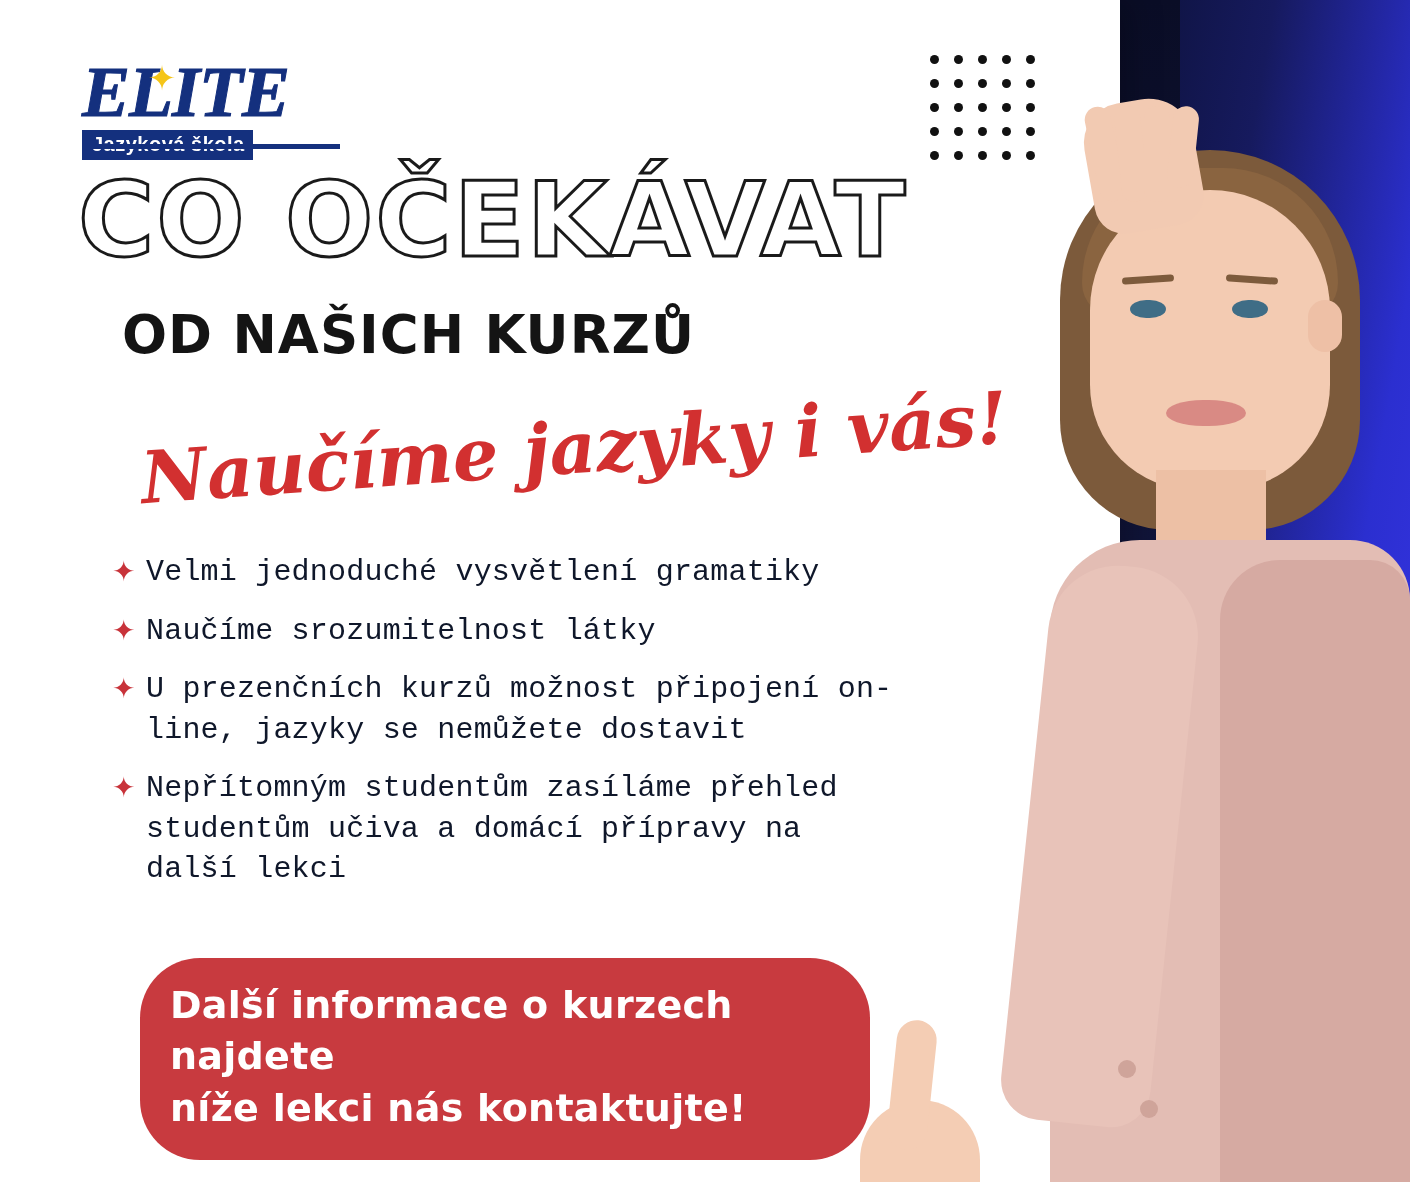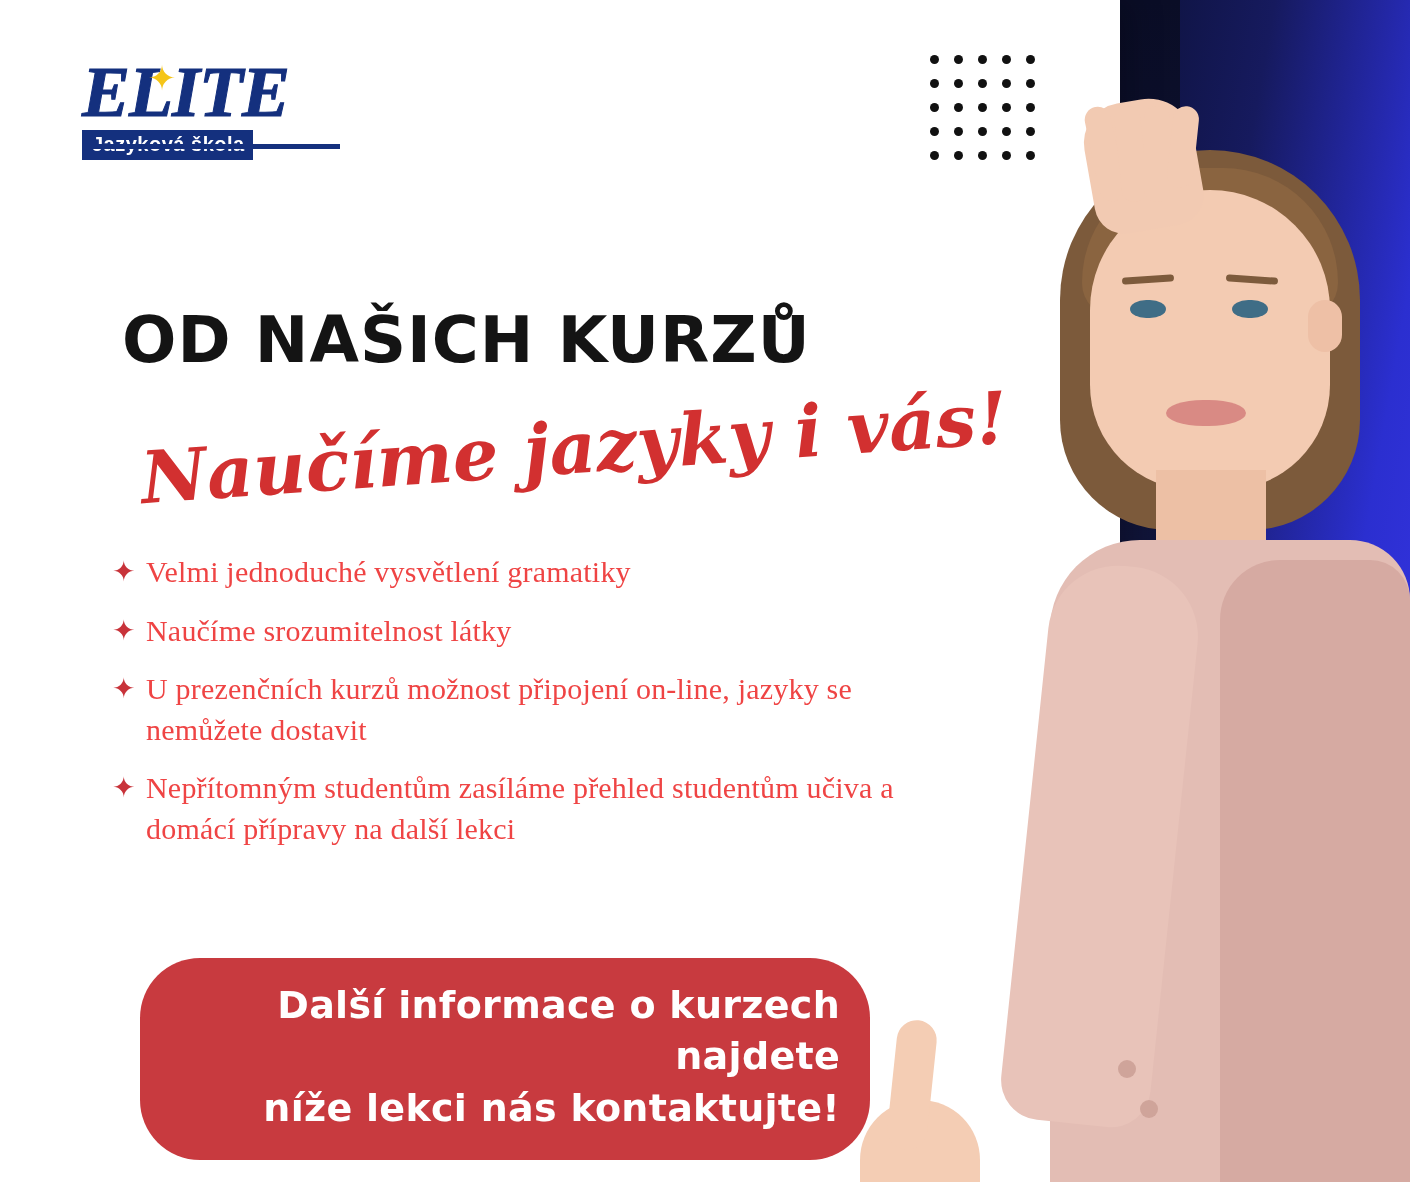--- a/index.html
+++ b/index.html
@@ -130,21 +130,21 @@
     -webkit-text-stroke: 3px #1a1a1a;
     white-space: nowrap;
   }
   .headline-solid {
     position: absolute;
     left: 122px;
     top: 308px;
     z-index: 6;
     font-family: "DejaVu Sans", sans-serif;
     font-weight: bold;
-    font-size: 64px;
+    font-size: 53px;
     line-height: 1;
     letter-spacing: 1px;
     color: #141414;
     white-space: nowrap;
   }
   .headline-script {
     position: absolute;
     left: 140px;
     top: 412px;
     z-index: 6;
@@ -173,38 +173,38 @@
   }
   .bullet-icon {
     flex: 0 0 auto;
     width: 34px;
     color: #c8333a;
     font-size: 28px;
     line-height: 40px;
     text-align: left;
   }
   .bullet-text {
-    font-family: Liberation Serif, serif;
+    font-family: Liberation Mono, monospace;
     font-size: 30px;
     line-height: 1.35;
-    color: #ef4444;
+    color: #0f172a;
     letter-spacing: 0.2px;
   }
 
   
   .cta {
     position: absolute;
     left: 140px;
     top: 958px;
     z-index: 6;
     width: 730px;
     background: #c83a3f;
     border-radius: 60px;
-    padding: 22px 30px 26px 30px;
-    text-align: right;
+    padding: 22px 22px 26px 30px;
+    text-align: left;
     box-sizing: border-box;
   }
   .cta-line {
     font-family: "DejaVu Sans", sans-serif;
     font-weight: bold;
     font-size: 38px;
     line-height: 1.35;
     color: #ffffff;
     letter-spacing: 0.3px;
   }
@@ -440,20 +440,21 @@
       <i></i>
       <i></i>
       <i></i>
     <i></i>
       <i></i>
       <i></i>
       <i></i>
       <i></i>
   </div>
 
+  <div class="headline-outline">CO OČEKÁVAT</div>
   <div class="headline-solid">OD NAŠICH KURZŮ</div>
   <div class="headline-script">Naučíme jazyky i vás!</div>
 
   <div class="bullets">
     <div class="bullet">
       <span class="bullet-icon">✦</span>
       <span class="bullet-text">Velmi jednoduché vysvětlení gramatiky</span>
     </div>
     <div class="bullet">
       <span class="bullet-icon">✦</span>

